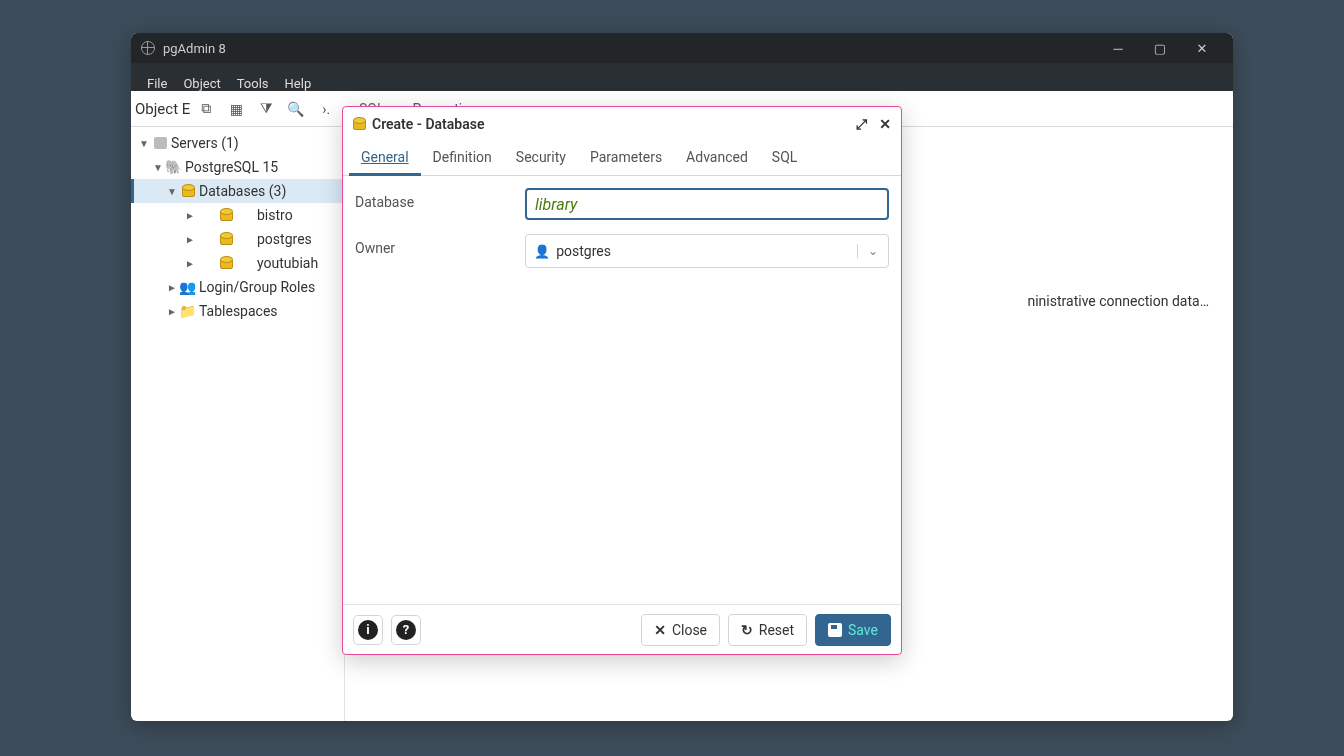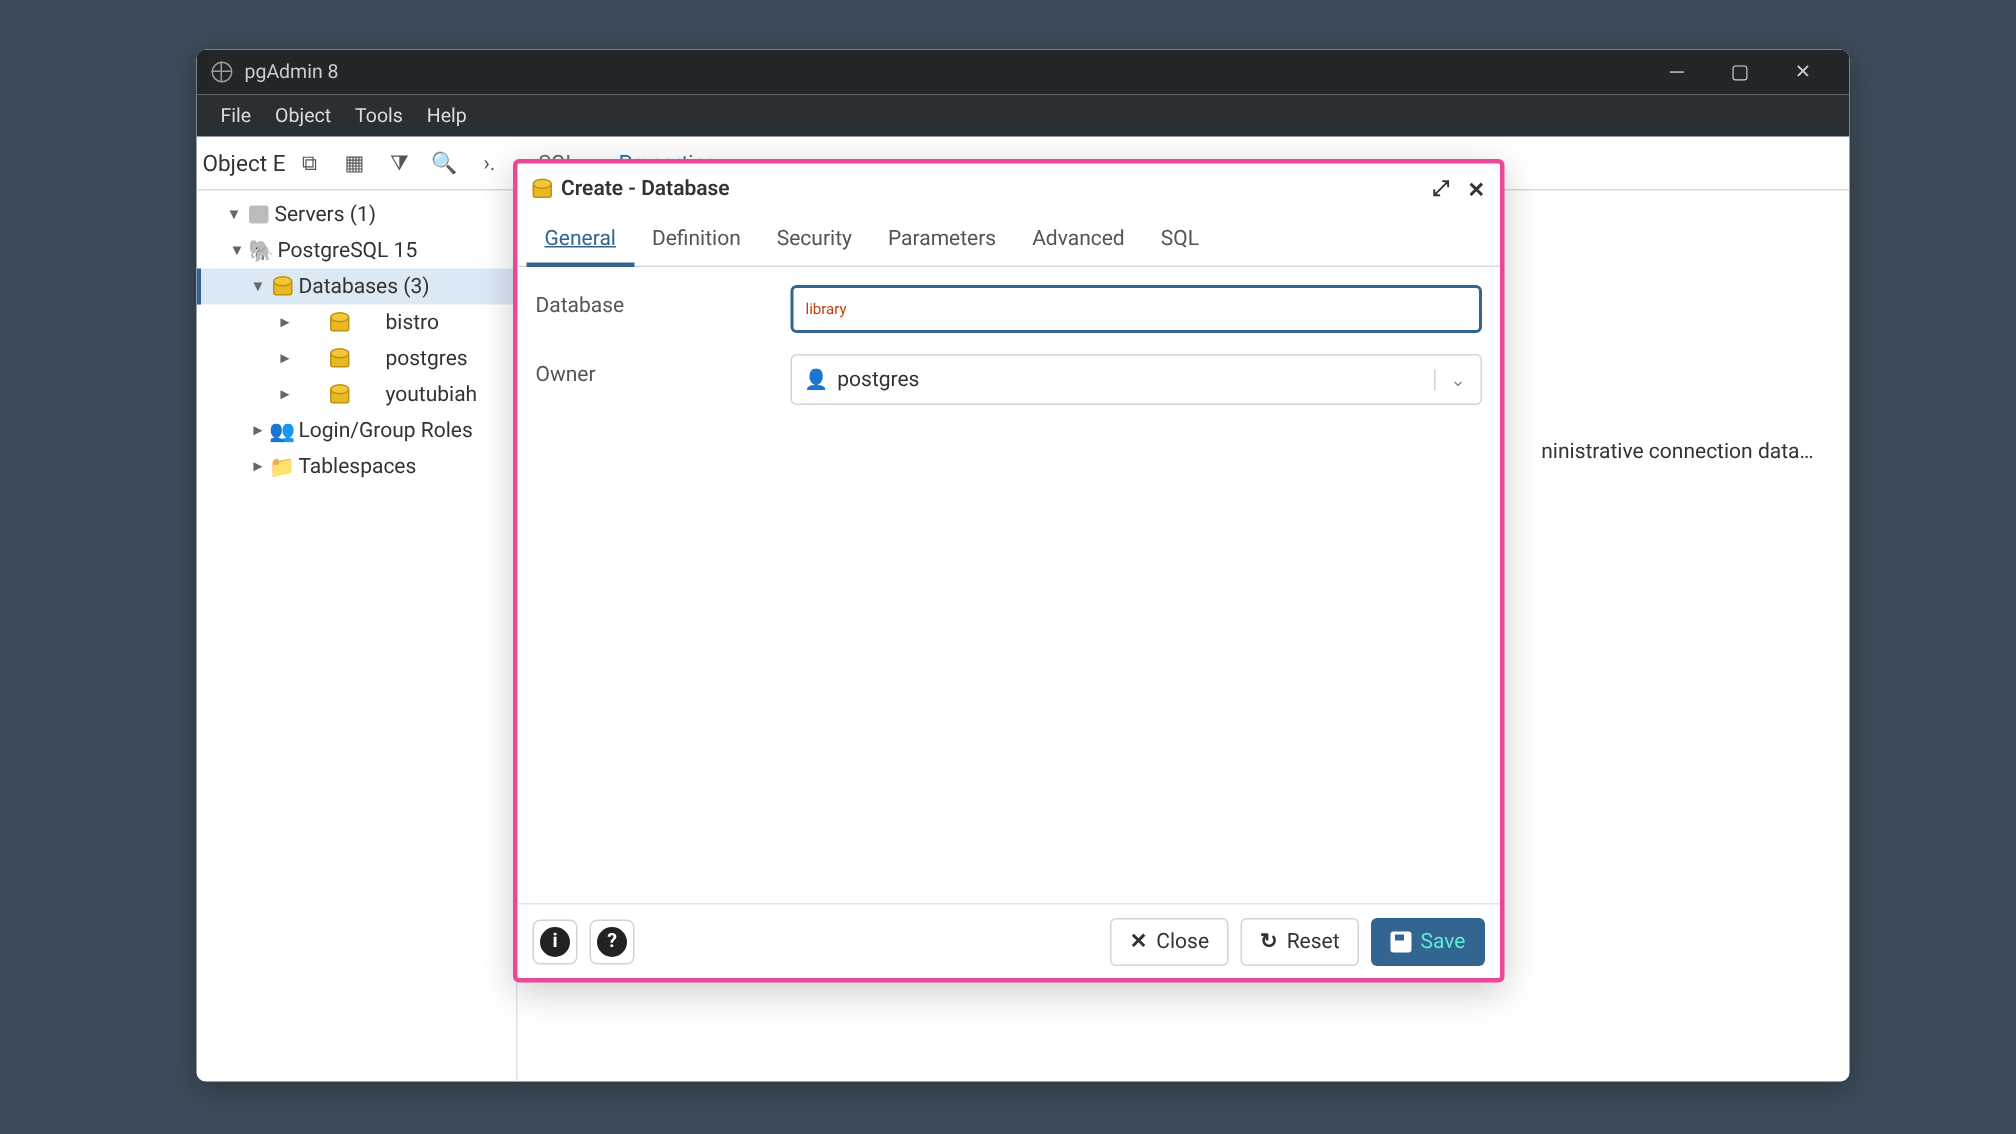--- a/index.html
+++ b/index.html
@@ -7,21 +7,21 @@
 
 .window { position: absolute; left: 131px; top: 33px; width: 1102px; height: 688px; background: #fff; border-radius: 6px; overflow: hidden; box-shadow: 0 4px 20px rgba(0,0,0,0.3); }
 
 .titlebar { background: #222629; height: 30px; display: flex; align-items: center; color: #ccc; font-size: 13px; padding: 0 10px; }
 .titlebar .globe { width: 14px; height: 14px; border: 1.5px solid #999; border-radius: 50%; margin-right: 8px; position: relative; }
 .titlebar .globe::before { content: ""; position: absolute; left: 5px; top: -1px; width: 1px; height: 13px; background: #999; }
 .titlebar .globe::after { content: ""; position: absolute; left: -1px; top: 5px; width: 13px; height: 1px; background: #999; }
 .titlebar .spacer { flex: 1; }
 .titlebar .winbtn { width: 42px; height: 30px; display: flex; align-items: center; justify-content: center; color: #ccc; font-size: 13px; cursor: pointer; }
 
-.menubar { background: #2a2f33; height: 28px; display: flex; align-items: center; padding: 0 8px; }
+.menubar { background: #2a2f33; height: 28px; display: flex; align-items: flex-end; padding: 0 8px; }
 .menubar span { color: #ddd; font-size: 13px; padding: 0 8px; cursor: pointer; }
 
 .toolbar-row { height: 36px; border-bottom: 1px solid #d5d9dd; display: flex; align-items: center; }
 .toolbar-row .left { width: 214px; display: flex; align-items: center; padding: 0 4px; font-size: 15px; color: #333; }
 .toolbar-row .left .tbtn { width: 28px; height: 28px; display: flex; align-items: center; justify-content: center; color: #555; font-size: 14px; margin-left: 2px; }
 .toolbar-row .right { display: flex; align-items: center; }
 .toolbar-row .tab { padding: 0 14px; font-size: 14px; color: #666; height: 36px; display: flex; align-items: center; }
 .toolbar-row .tab.active { color: #326690; }
 
 .body-row { display: flex; height: calc(100% - 94px); }
@@ -39,33 +39,33 @@
 
 .cyl { width: 13px; height: 11px; background: #e8b923; border-radius: 3px 3px 2px 2px; position: relative; border: 1px solid #c09010; }
 .cyl::before { content: ""; position: absolute; left: -1px; right: -1px; top: -3px; height: 5px; background: #f0c838; border: 1px solid #c09010; border-radius: 50%; }
 .srv-icon { width: 13px; height: 12px; background: #bbb; border-radius: 2px; }
 .elephant { color: #326690; font-size: 14px; }
 
 .main-panel { flex: 1; padding: 10px; }
 .bg-text { position: absolute; right: 24px; top: 260px; font-size: 14px; color: #333; }
 
 
-.dialog { position: absolute; left: 342px; top: 106px; width: 661px; height: 549px; background: #fff; border: 3px solid #ec4899; border-radius: 4px; box-shadow: 0 6px 24px rgba(0,0,0,0.2); display: flex; flex-direction: column; }
+.dialog { position: absolute; left: 342px; top: 106px; width: 560px; height: 549px; background: #fff; border: 1px solid #ec4899; border-radius: 4px; box-shadow: 0 6px 24px rgba(0,0,0,0.2); display: flex; flex-direction: column; }
 .dlg-title { height: 34px; display: flex; align-items: center; padding: 0 10px; font-size: 14px; font-weight: 600; color: #333; }
 .dlg-title .cyl { margin-right: 6px; }
 .dlg-title .spacer { flex: 1; }
 .dlg-title .tbtn-ico { font-size: 14px; color: #333; margin-left: 12px; cursor: pointer; }
 .dlg-tabs { display: flex; border-bottom: 1px solid #d5d9dd; padding: 0 6px; }
 .dlg-tabs .dtab { padding: 8px 12px; font-size: 14px; color: #555; cursor: pointer; }
 .dlg-tabs .dtab.active { color: #326690; border-bottom: 3px solid #326690; margin-bottom: -1px; text-decoration: underline; }
 .dlg-body { flex: 1; padding: 12px; }
 .form-row { display: flex; align-items: flex-start; margin-bottom: 14px; }
 .form-row label { width: 170px; font-size: 14px; color: #555; padding-top: 6px; }
 .form-row .field { flex: 1; }
-.text-input { width: 100%; height: 32px; border: 2px solid #326690; border-radius: 4px; padding: 0 8px; font-size: 10px; color: #c2410c; outline: none; }
+.text-input { width: 100%; height: 32px; border: 2px solid #326690; border-radius: 4px; padding: 0 8px; font-size: 16px; color: #4d7c0f; outline: none; font-style: italic; }
 .select-box { width: 100%; height: 34px; border: 1px solid #cfd5db; border-radius: 4px; display: flex; align-items: center; padding: 0 8px; font-size: 14px; color: #333; position: relative; }
 .select-box .user-ico { color: #5a8fb5; margin-right: 6px; font-size: 13px; }
 .select-box .chev { position: absolute; right: 10px; color: #888; font-size: 12px; border-left: 1px solid #cfd5db; padding-left: 10px; }
 .textarea { width: 100%; height: 88px; border: 1px solid #cfd5db; border-radius: 4px; resize: none; padding: 6px; font-size: 14px; }
 .dlg-footer { height: 50px; border-top: 1px solid #e0e4e8; display: flex; align-items: center; padding: 0 10px; }
 .round-btn { width: 30px; height: 30px; border: 1px solid #cfd5db; border-radius: 5px; display: flex; align-items: center; justify-content: center; margin-right: 8px; position: relative; cursor: pointer; }
 .round-btn .dot { width: 20px; height: 20px; background: #222; border-radius: 50%; display: flex; align-items: center; justify-content: center; color: #fff; font-size: 13px; font-weight: bold; }
 .dlg-footer .spacer { flex: 1; }
 .btn { height: 32px; border: 1px solid #cfd5db; border-radius: 4px; padding: 0 12px; display: flex; align-items: center; font-size: 14px; color: #333; margin-left: 8px; background: #fff; cursor: pointer; }
 .btn .ico { margin-right: 6px; font-size: 14px; font-weight: bold; }
@@ -100,21 +100,21 @@
       <span class="tbtn">🔍</span>
       <span class="tbtn">›.</span>
     </div>
     <div class="right">
       <span class="tab">SQL</span>
       <span class="tab active">Properties</span>
     </div>
   </div>
   <div class="body-row">
     <div class="tree">
-      <div class="tree-node" style="padding-left:20px">
+      <div class="tree-node" style="padding-left:8px">
         <span class="caret down"></span>
           <span class="icon">
             <span class="srv-icon"></span>
           </span>
         <span>Servers (1)</span>
       </div>
       <div class="tree-node depth-1">
         <span class="caret down"></span>
           <span class="icon elephant">🐘</span>
         <span>PostgreSQL 15</span>

